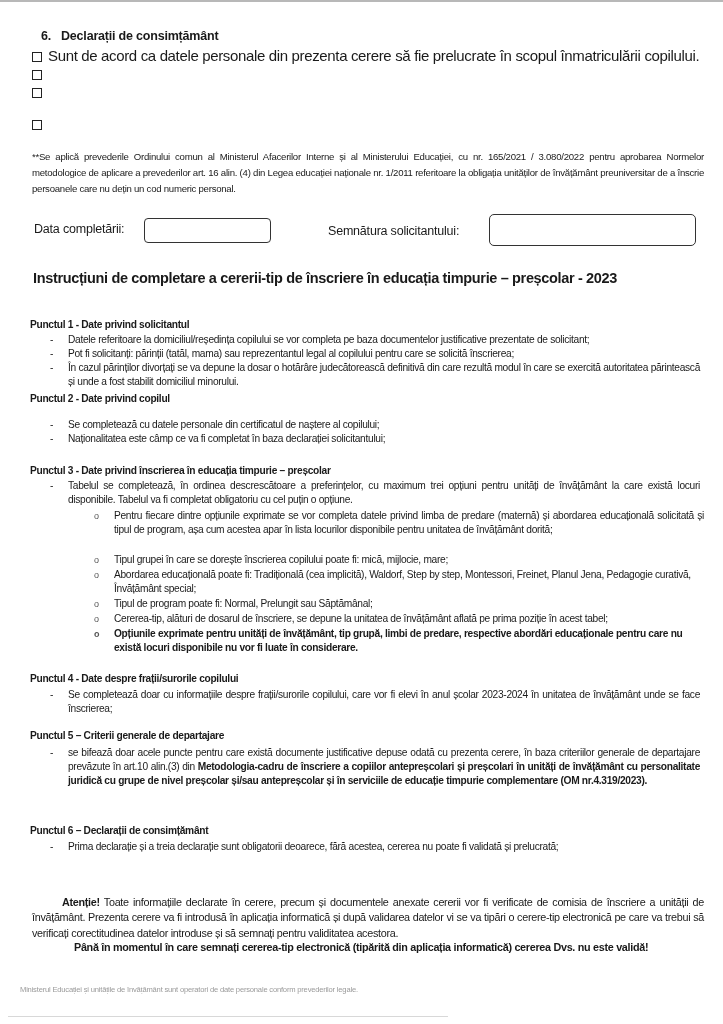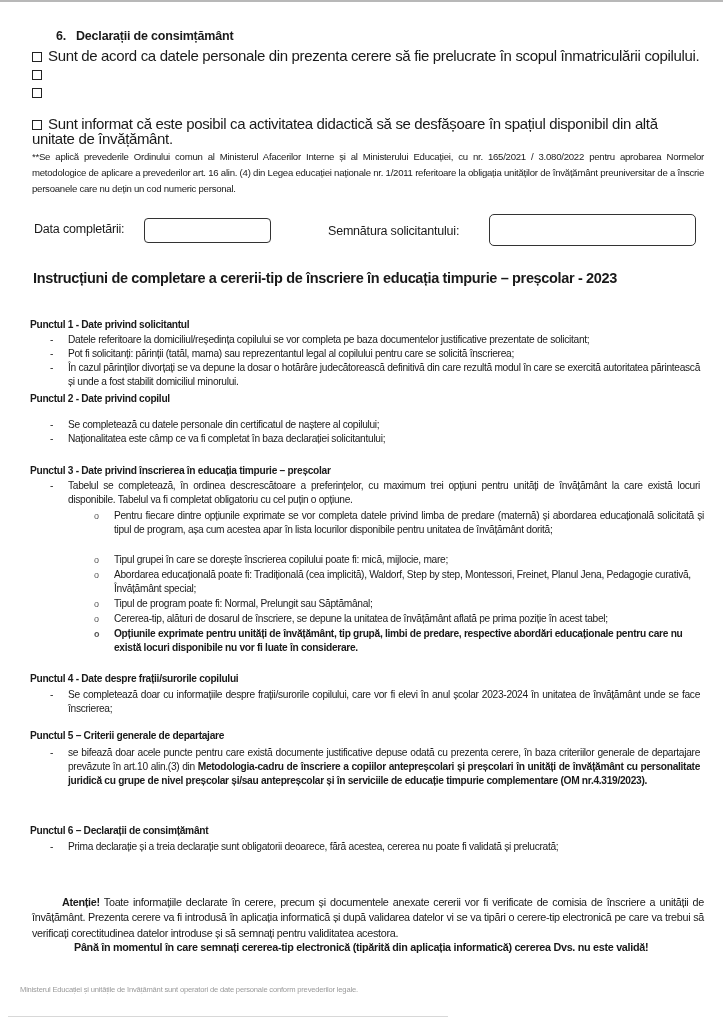--- a/index.html
+++ b/index.html
@@ -6,21 +6,21 @@
     body {
       width: 723px; height: 1024px; overflow: hidden;
       background: #ffffff; position: relative;
       font-family: "Liberation Sans", sans-serif;
       color: #1a1a1a;
     }
     .topline { position: absolute; left: 0; top: 0; width: 723px; height: 2px; background: #b8b8b8; }
     .page { position: absolute; left: 0; top: 0; width: 723px; }
 
     .sec6-title {
-      position: absolute; left: 56px; top: 29px;
+      position: absolute; left: 41px; top: 29px;
       font-size: 12.5px; font-weight: bold; letter-spacing: -0.2px;
     }
     .sec6-title .num { margin-right: 10px; }
 
     .chk-row { position: absolute; left: 32px; font-size: 15px; line-height: 15px; letter-spacing: -0.35px; width: 670px; }
     .chk-box {
       display: inline-block; width: 8px; height: 8px; border: 1.3px solid #222;
       vertical-align: -1px; margin-right: 6px; cursor: pointer;
     }
 
@@ -75,21 +75,21 @@
   <div class="chk-row" style="top:48px;">
     <span class="chk-box"></span><span>Sunt de acord ca datele personale din prezenta cerere să fie prelucrate în scopul înmatriculării copilului.</span>
   </div>
   <div class="chk-row" style="top:66px;">
     <span class="chk-box" style="margin-right:3px;"></span>
   </div>
   <div class="chk-row c3" style="top:84px; width:672px; text-align:justify;">
     <span class="chk-box"></span>
   </div>
   <div class="chk-row" style="top:116px;">
-    <span class="chk-box"></span><span>Sunt informat că este posibil ca activitatea didactică să se desfășoare în spațiul disponibil din altă unitate de învățământ.</span>
+    <span class="chk-box"></span>
   </div>
 
   <div class="note">**Se aplică prevederile Ordinului comun al Ministerul Afacerilor Interne și al Ministerului Educației, cu  nr. 165/2021 / 3.080/2022 pentru aprobarea Normelor metodologice de aplicare a prevederilor art. 16 alin. (4) din Legea educației naționale nr. 1/2011 referitoare la obligația unităților de învățământ preuniversitar de a înscrie persoanele care nu dețin un cod numeric personal.</div>
 
   <span class="field-label" style="left:34px; top:222px;">Data completării:</span>
   <div class="field-box" style="left:144px; top:218px; width:125px; height:23px;"></div>
 
   <span class="field-label" style="left:328px; top:224px;">Semnătura solicitantului:</span>
   <div class="field-box" style="left:489px; top:214px; width:205px; height:30px; border-radius:5px;"></div>
 

